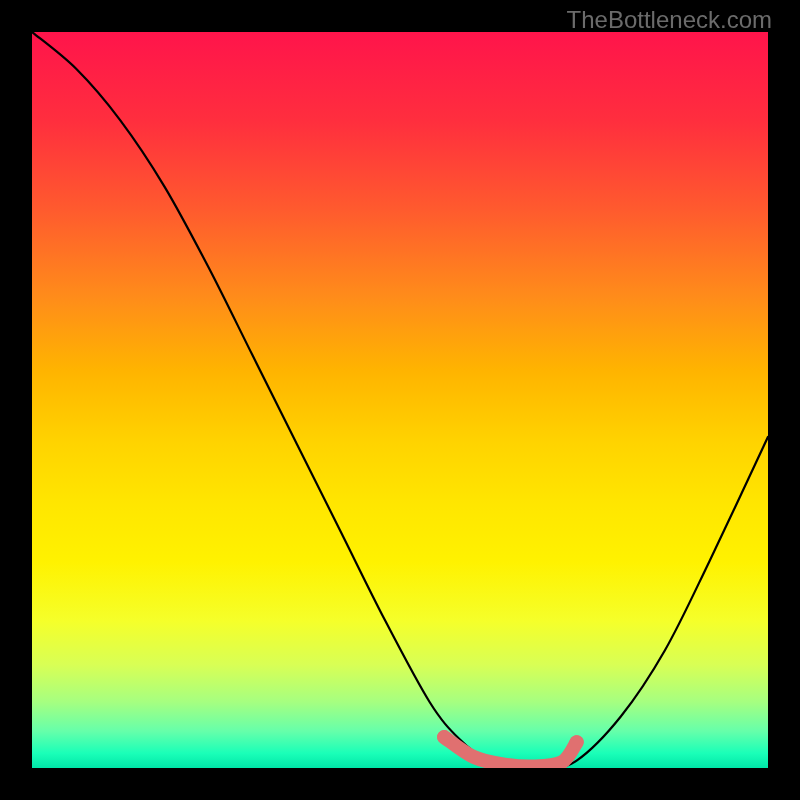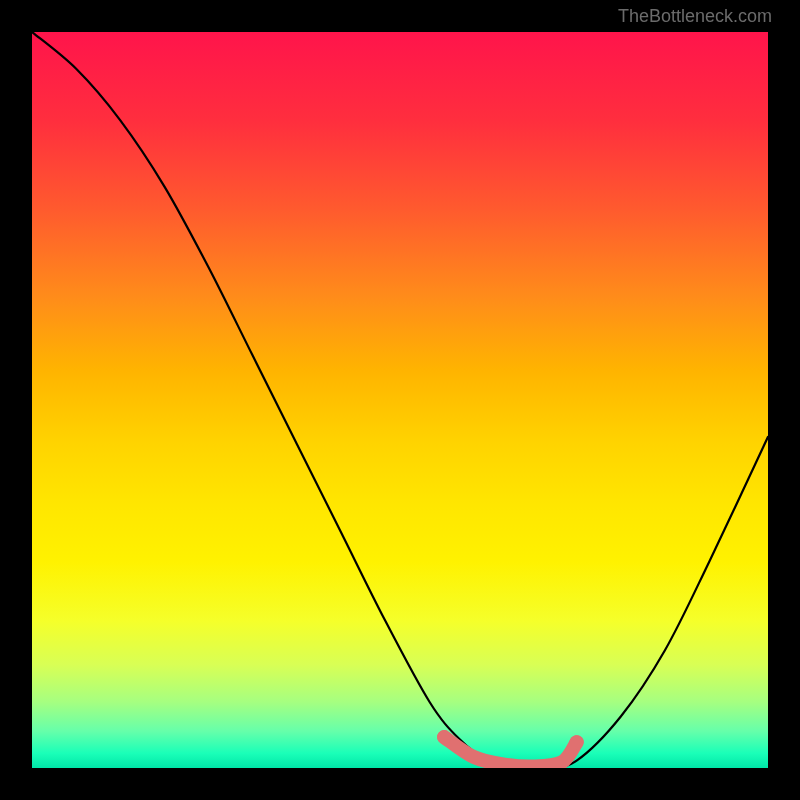--- a/index.html
+++ b/index.html
@@ -9,21 +9,21 @@
     background: #000;
     position: relative;
     font-family: Arial, sans-serif;
     overflow: hidden;
   }
   .attribution {
     position: absolute;
     top: 6px;
     right: 28px;
     color: #6b6b6b;
-    font-size: 18px;
+    font-size: 24px;
     font-weight: 500;
     z-index: 10;
   }
   .plot-area {
     position: absolute;
     left: 32px;
     top: 32px;
     width: 736px;
     height: 736px;
     overflow: hidden;

